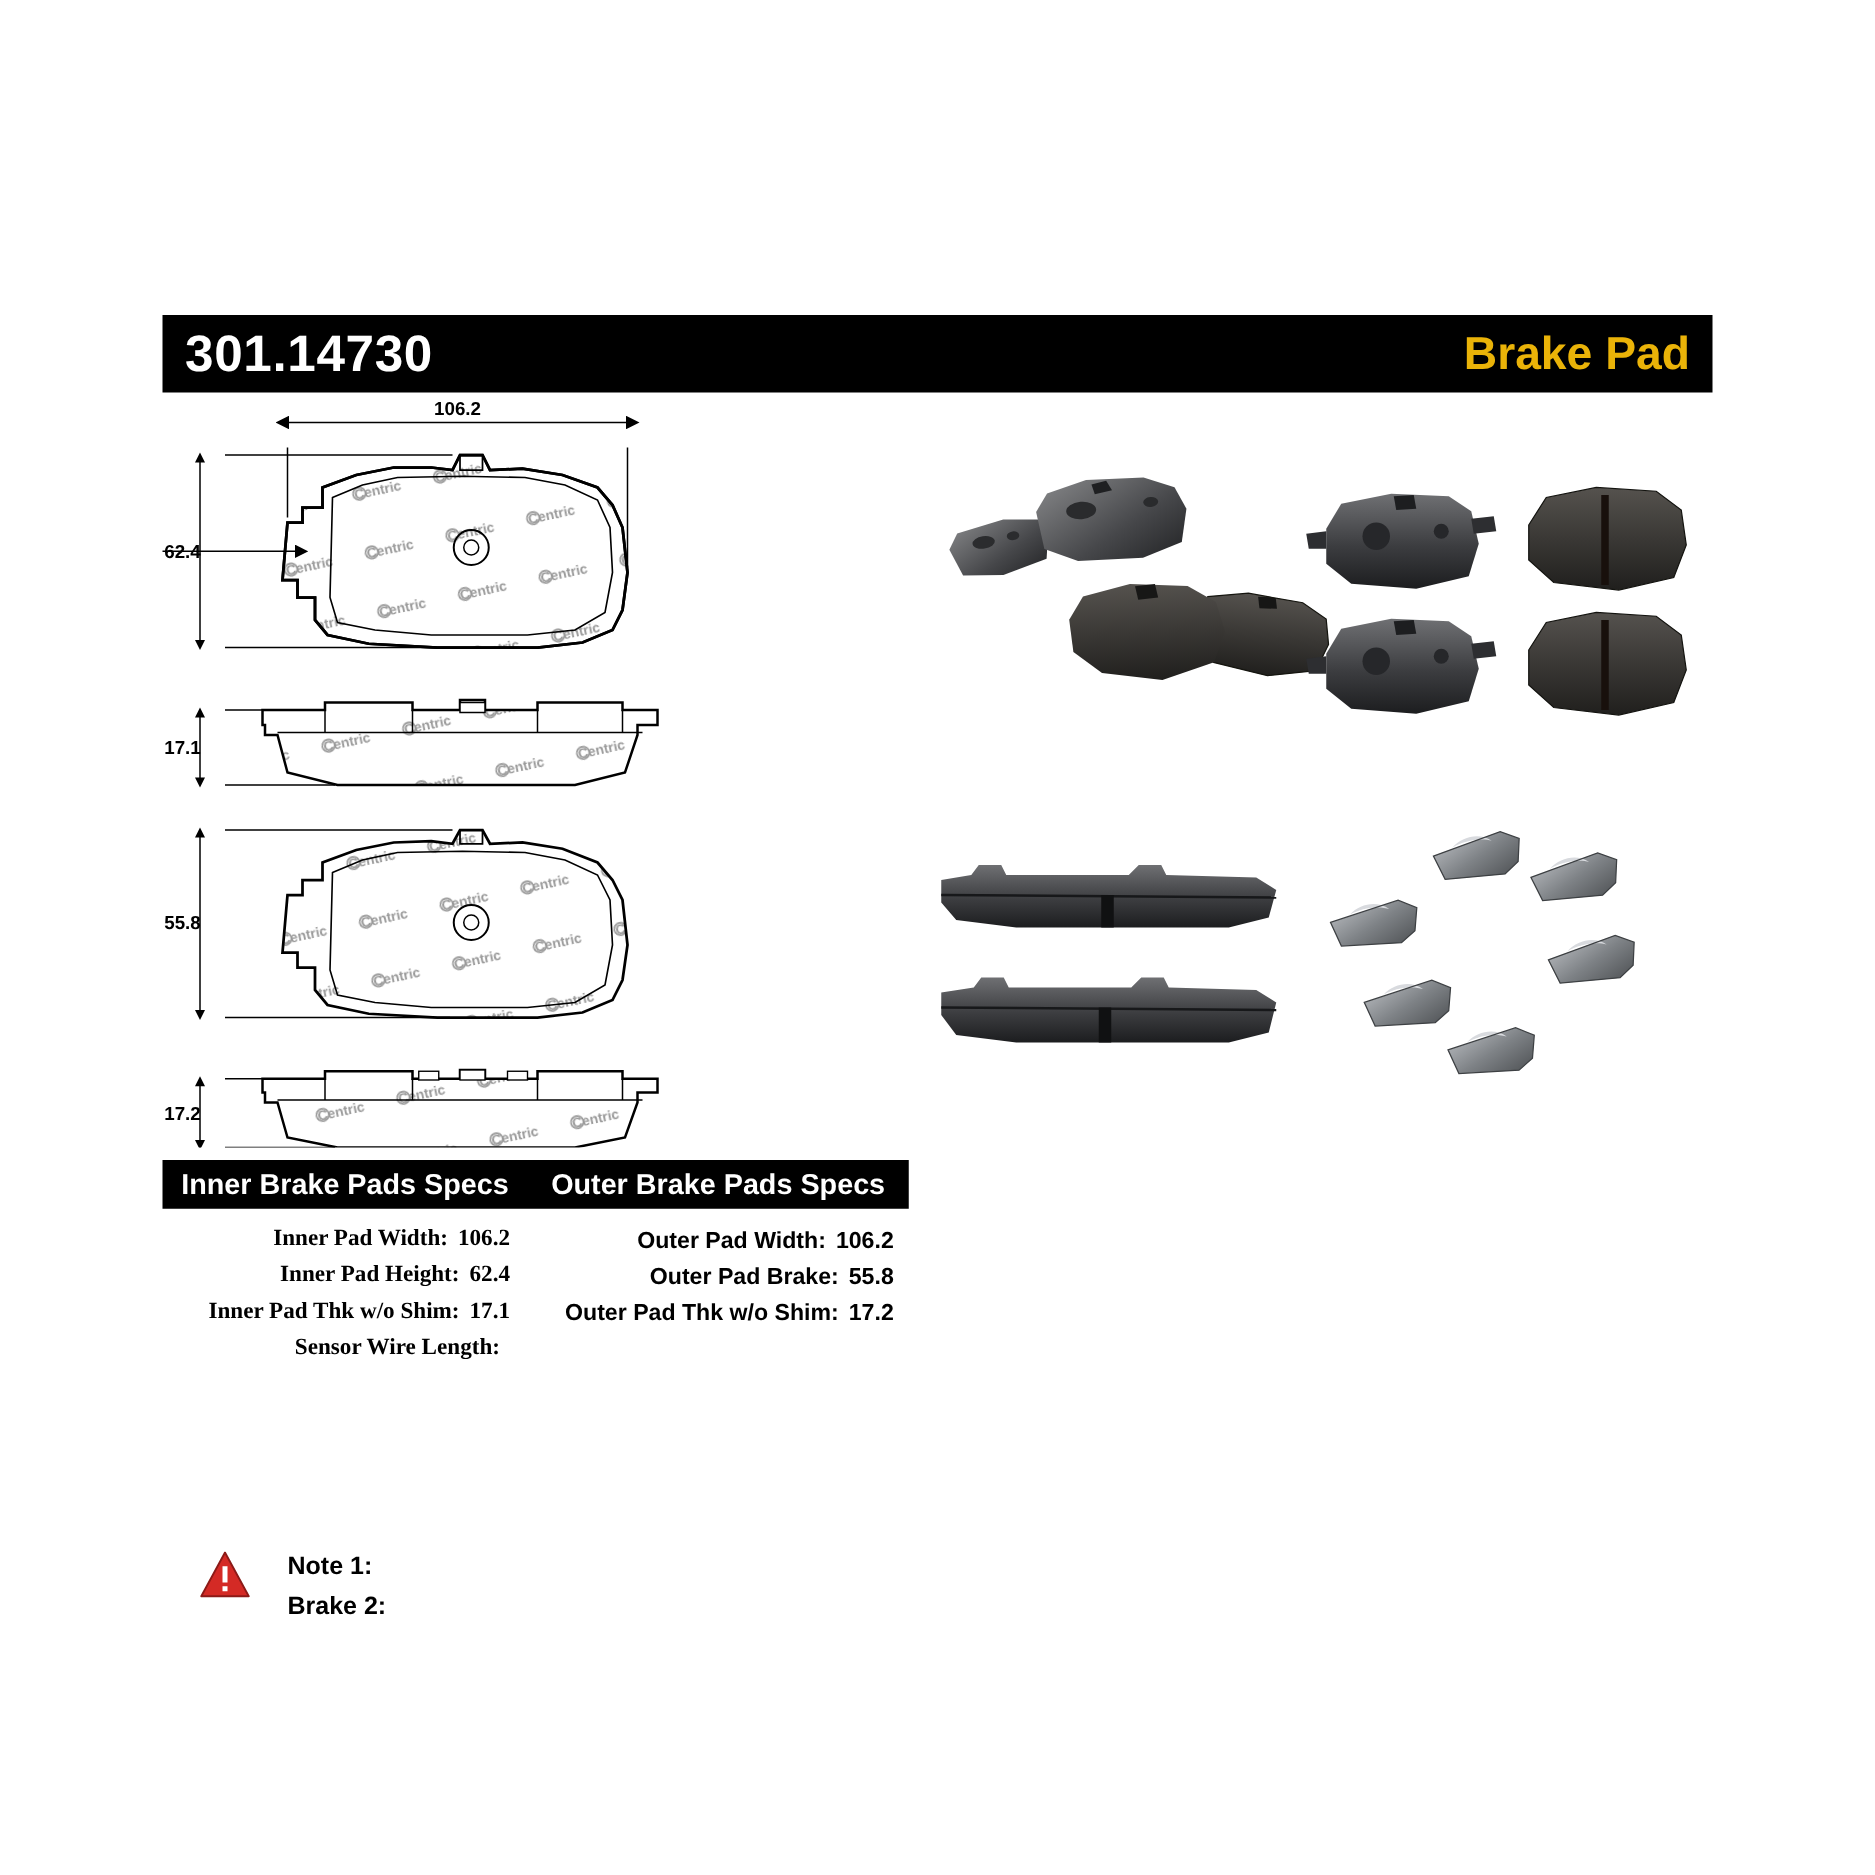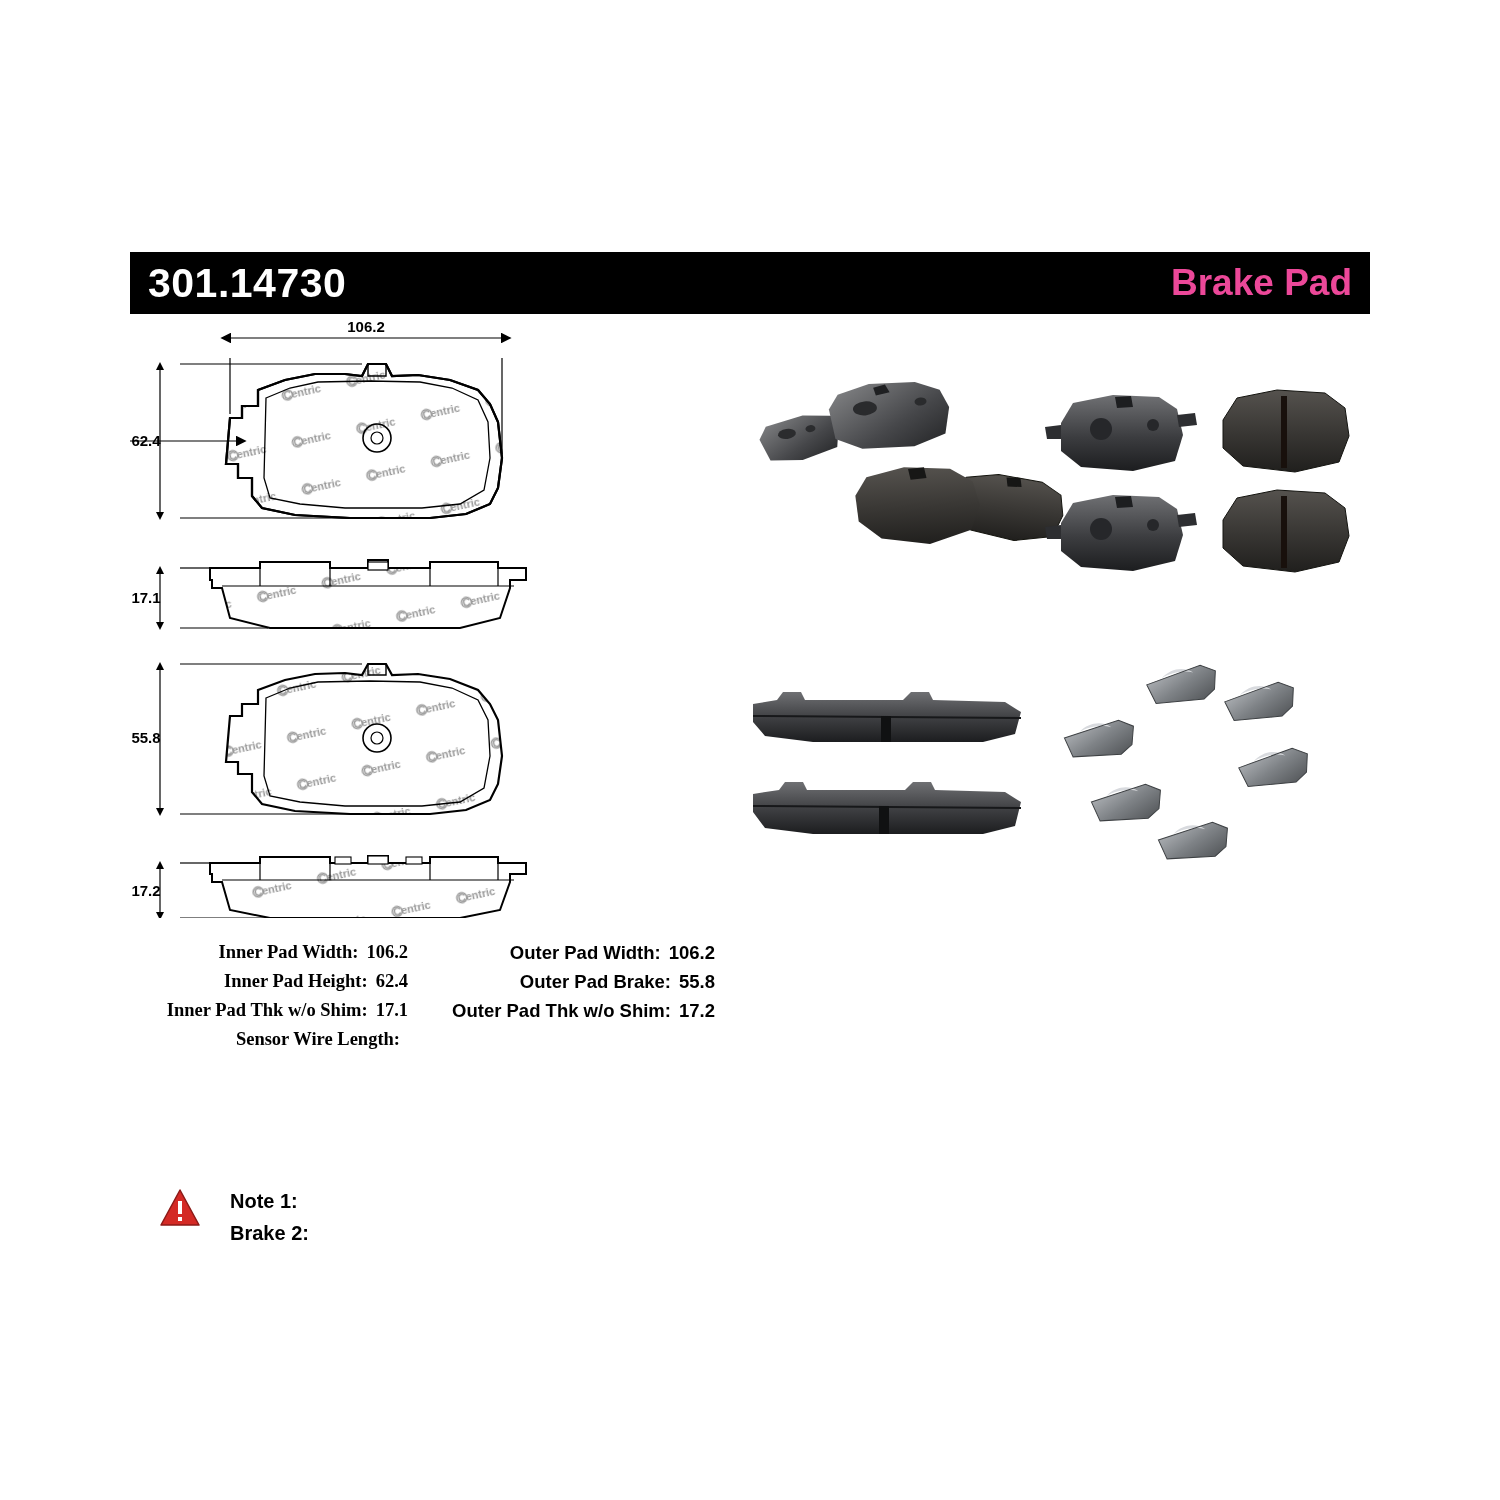--- a/index.html
+++ b/index.html
@@ -30,21 +30,21 @@
     box-sizing: border-box;
     padding: 0 18px;
   }
   .header-part {
     color: #ffffff;
     font-size: 41px;
     font-weight: bold;
     letter-spacing: 0.5px;
   }
   .header-title {
-    color: #ec4899;
+    color: #eab308;
     font-size: 37px;
     font-weight: bold;
   }
 
   
   .drawing {
     position: absolute;
     left: 130px;
     top: 318px;
     width: 620px;
@@ -101,21 +101,21 @@
   }
   .spec-row .label { font-weight: bold; }
   .spec-row .value { font-weight: bold; margin-left: 8px; }
   .specs-col.inner .spec-row { padding-right: 14px; }
   .specs-col.outer .spec-row { padding-right: 12px; }
 
   
   .notes {
     position: absolute;
     left: 160px;
-    top: 1185px;
+    top: 1237px;
     display: flex;
     align-items: flex-start;
   }
   .warn-icon { width: 40px; height: 38px; margin-top: 4px; }
   .notes-text {
     margin-left: 30px;
     font-size: 20px;
     font-weight: bold;
     line-height: 32px;
   }
@@ -363,20 +363,24 @@
       <g transform="translate(412,470) rotate(-8)">
         <path d="M0,10 L56,0 L70,8 L66,26 L54,34 L6,30 Z" fill="url(#clip)"></path>
         <path d="M16,6 C26,-2 40,-2 48,6 C40,2 26,2 16,6 Z" fill="#d8dade"></path>
         <path d="M0,10 L56,0 L70,8 L66,26 L54,34 L6,30 Z" fill="none" stroke="#3d4043" stroke-width="1"></path>
       </g>
     </g>
   </svg>
 </div>
 
 <div class="specs">
+  <div class="specs-head">
+    <div class="col inner">Inner Brake Pads Specs</div>
+    <div class="col outer">Outer Brake Pads Specs</div>
+  </div>
   <div class="specs-body">
     <div class="specs-col inner">
       <div class="spec-row">
         <span class="label">Inner Pad Width:</span>
         <span class="value">106.2</span>
       </div>
       <div class="spec-row">
         <span class="label">Inner Pad Height:</span>
         <span class="value">62.4</span>
       </div>

